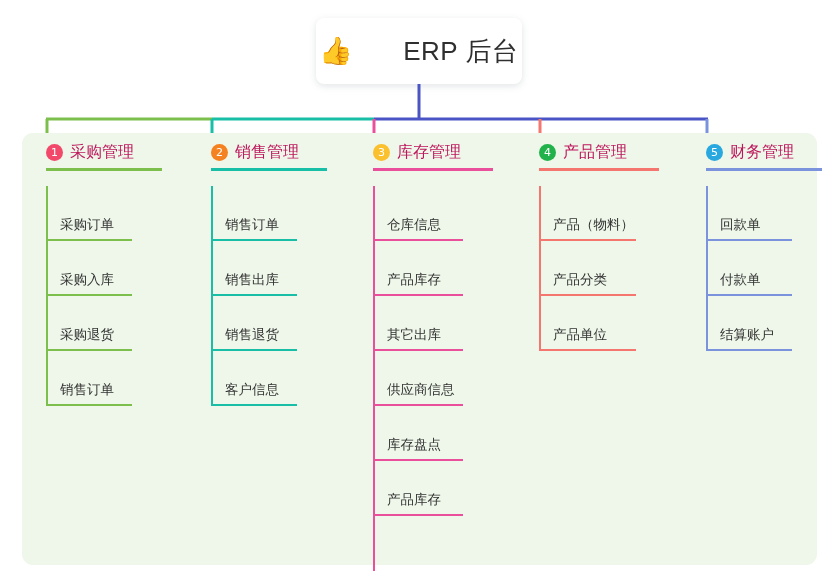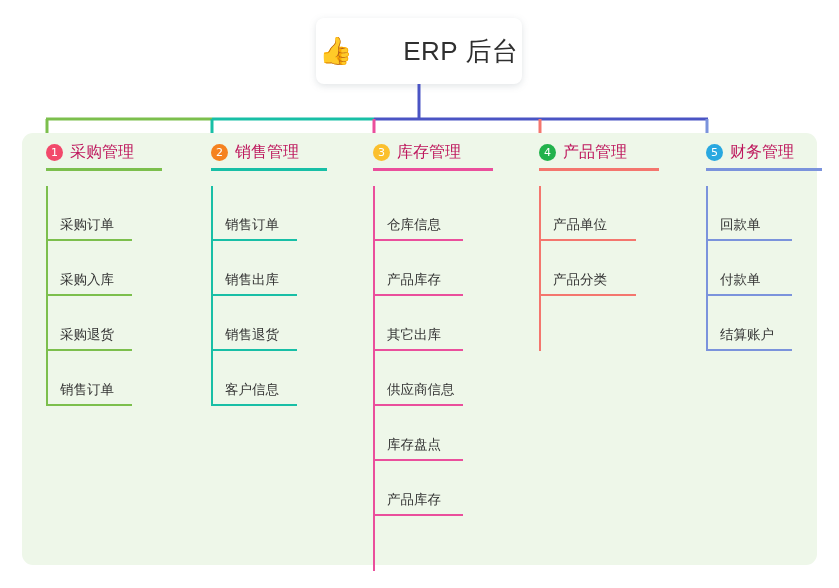--- a/index.html
+++ b/index.html
@@ -238,25 +238,29 @@
     </div>
     <div class="column" style="left: 501px; width: 165px;">
       <div class="col-head">
         <span class="badge" style="background: rgb(34, 178, 76);">4</span>
         <span class="col-title">产品管理</span>
         <div class="head-rule" style="width: 120px; background: rgb(244, 118, 110);"></div>
       </div>
       <div class="col-body">
         <div class="spine" style="background: rgb(244, 118, 110); height: 165px;"></div>
         <div class="leaf">
+          <span class="leaf-label">产品（物料）</span>
+          <div class="leaf-rule" style="width: 97px; background: rgb(244, 118, 110);"></div>
+        </div>
+        <div class="leaf">
+          <span class="leaf-label">产品分类</span>
+          <div class="leaf-rule" style="width: 97px; background: rgb(244, 118, 110);"></div>
+        </div>
+        <div class="leaf">
           <span class="leaf-label">产品单位</span>
-          <div class="leaf-rule" style="width: 97px; background: rgb(244, 118, 110);"></div>
-        </div>
-        <div class="leaf">
-          <span class="leaf-label">产品分类</span>
           <div class="leaf-rule" style="width: 97px; background: rgb(244, 118, 110);"></div>
         </div>
       </div>
     </div>
     <div class="column" style="left: 668px; width: 160px;">
       <div class="col-head">
         <span class="badge" style="background: rgb(41, 168, 224);">5</span>
         <span class="col-title">财务管理</span>
         <div class="head-rule" style="width: 116px; background: rgb(123, 147, 220);"></div>
       </div>

